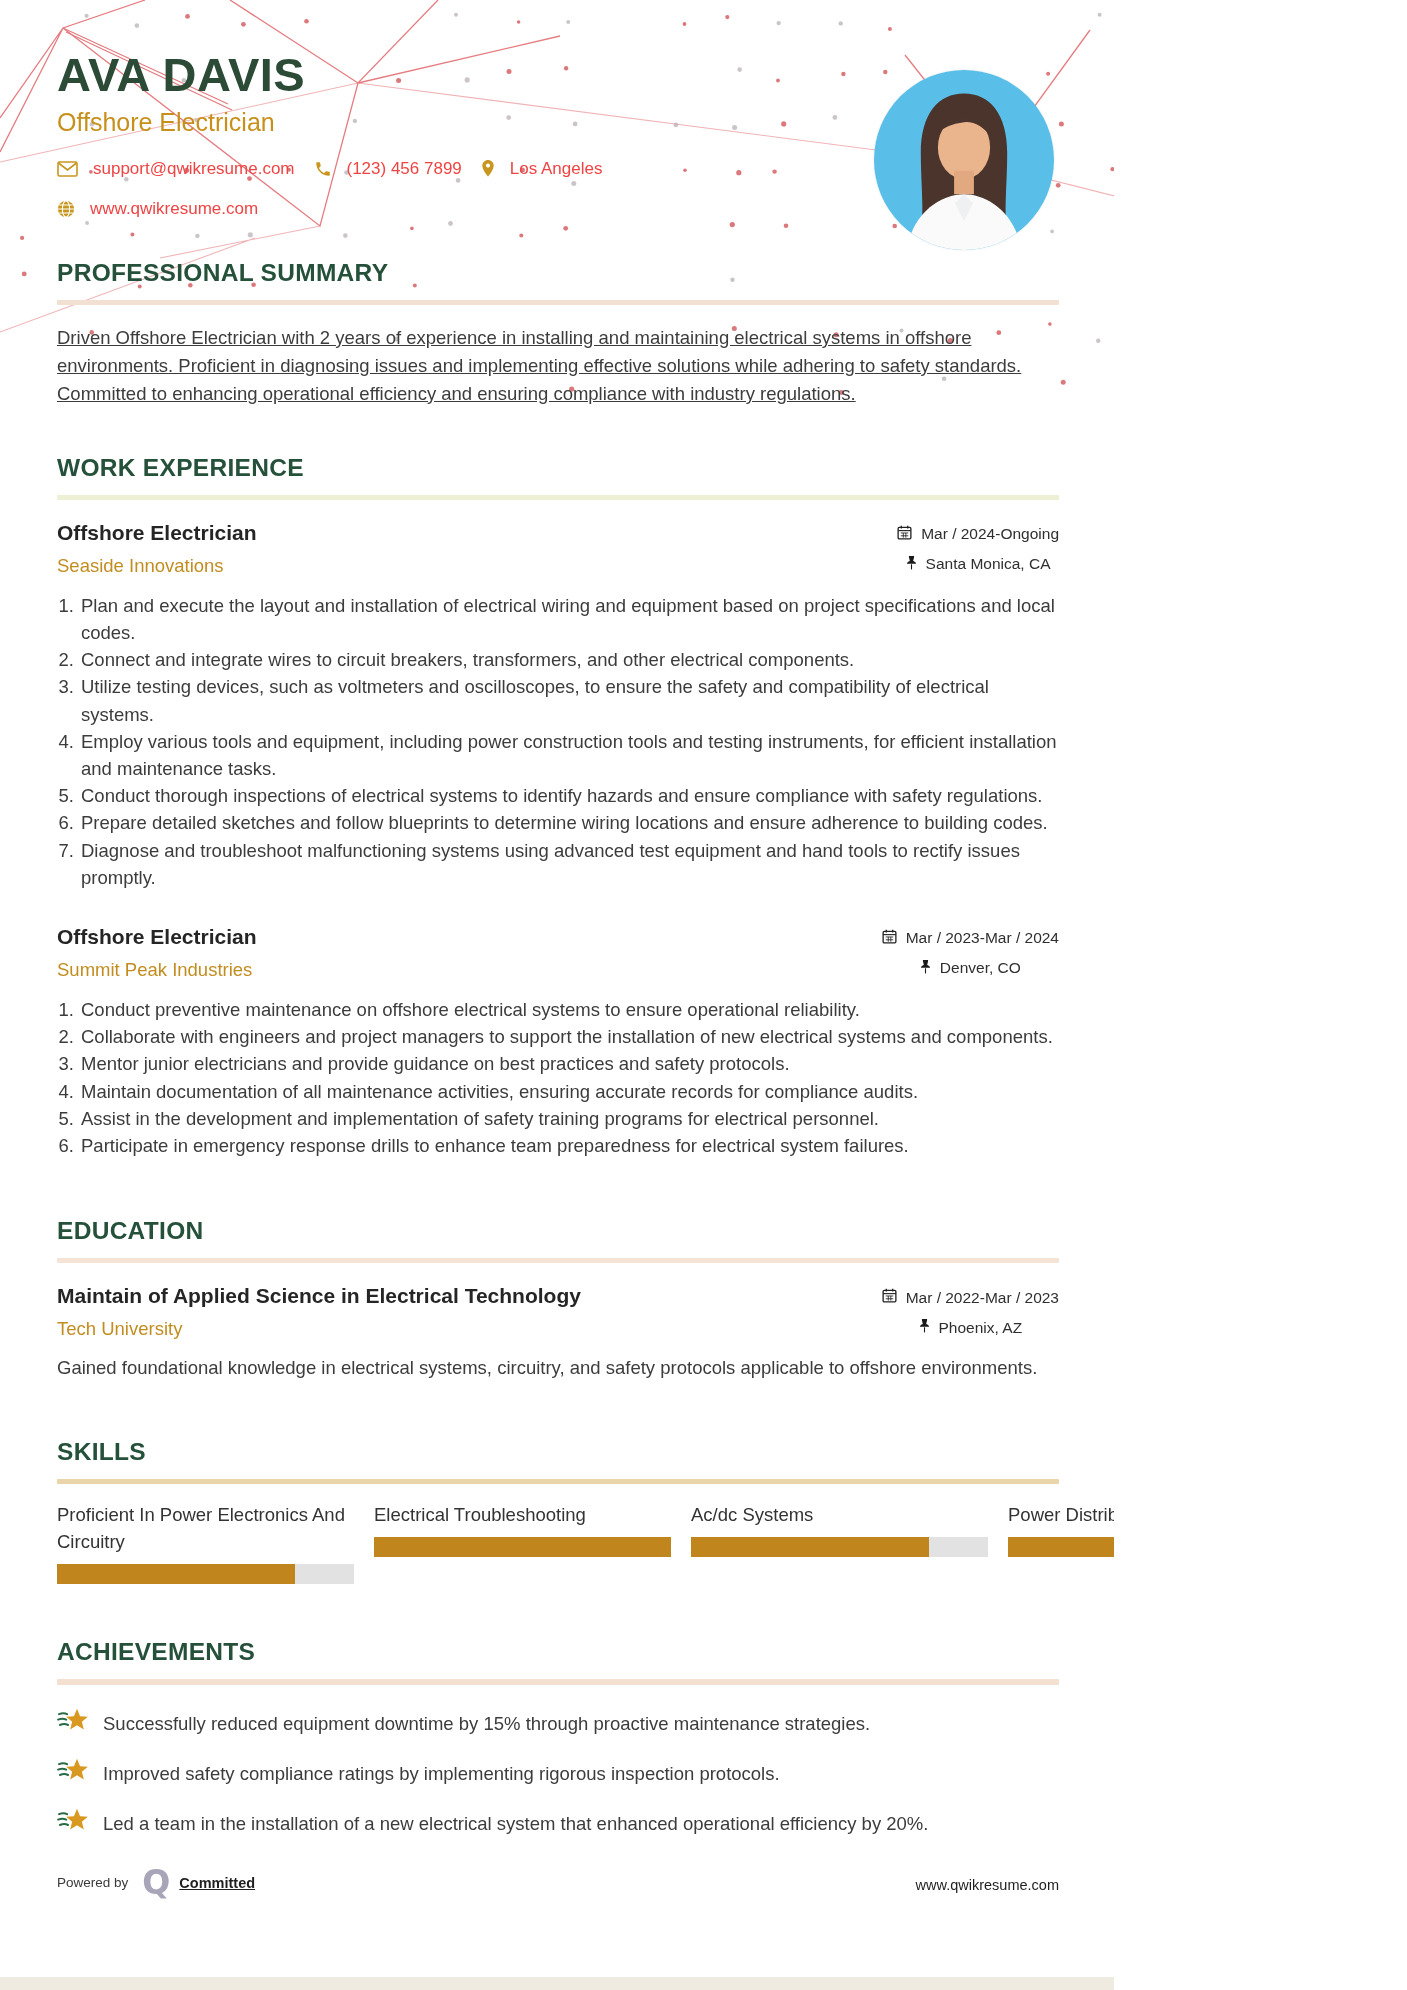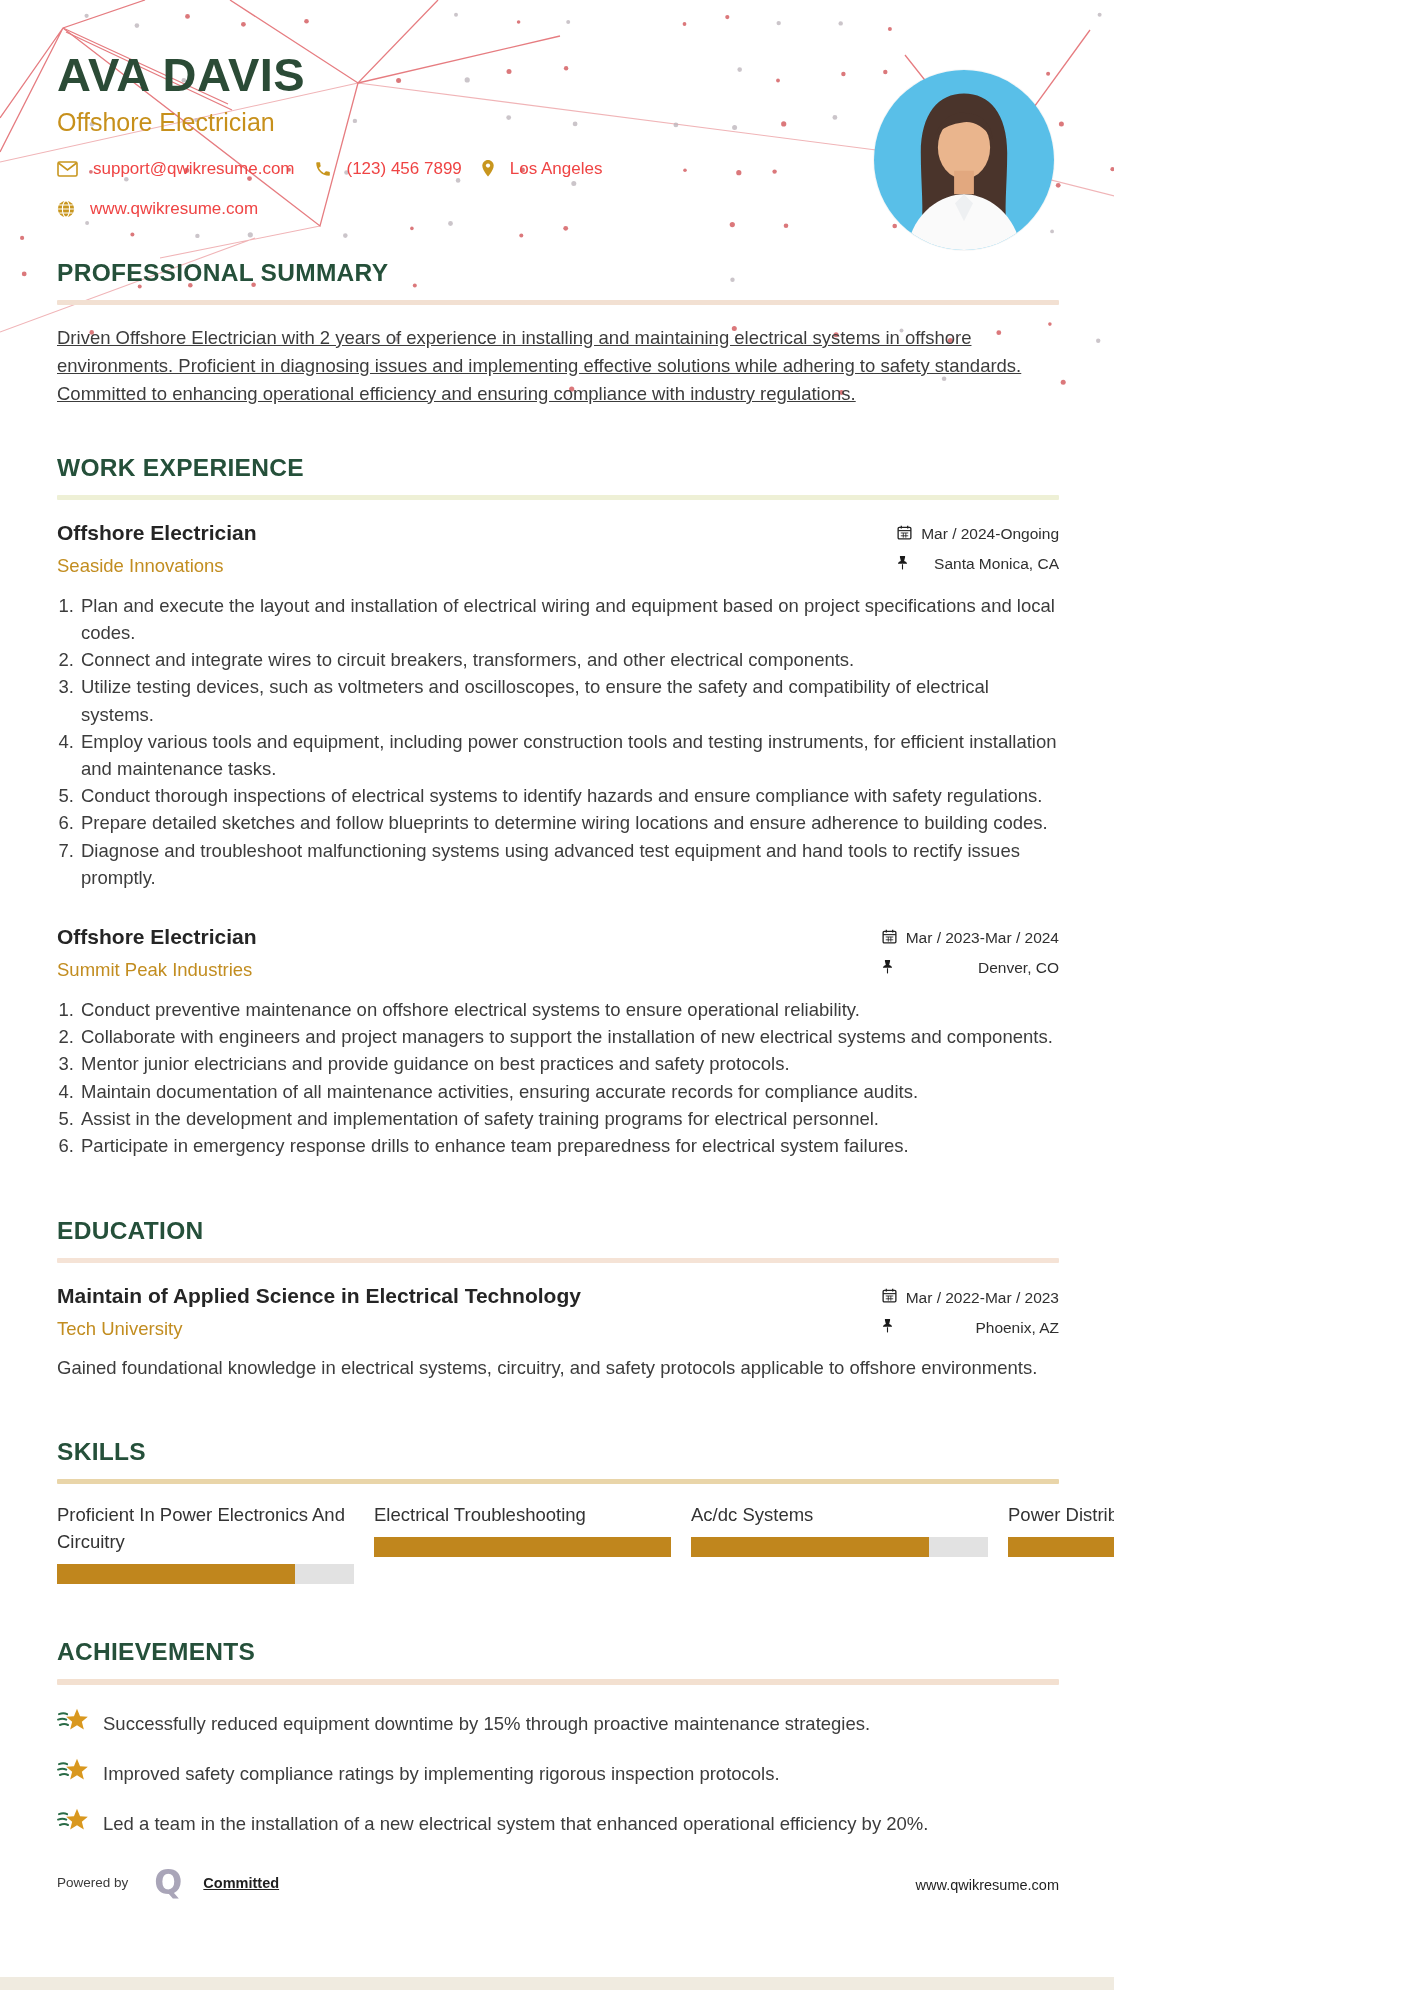--- a/index.html
+++ b/index.html
@@ -26,37 +26,37 @@
   .rule{height:5px;margin-top:13px;border-radius:1px;}
   .sec-block{margin-top:40px;}
   .summary-text{font-size:18.5px;line-height:28px;margin-top:19px;max-width:1297px;color:#3c3c3c;text-decoration:underline;}
   
   .entry{margin-top:21px;}
   .entry + .entry{margin-top:34px;}
   .entry-head{display:flex;justify-content:space-between;align-items:flex-start;}
   .entry-title{font-size:21px;font-weight:700;color:#252525;}
   .entry-company{font-size:18.5px;color:#c28d20;margin-top:10px;}
   .entry-meta{text-align:right;font-size:15.5px;color:#2f2f2f;padding-top:4px;}
-  .meta-line{display:flex;justify-content:space-between;align-items:center;gap:9px;}
+  .meta-line{display:flex;justify-content:center;align-items:center;gap:9px;}
   .meta-line + .meta-line{margin-top:11px;}
   ol.bullets{margin:15px 0 0 0;padding-left:22px;font-size:18.5px;line-height:27.2px;color:#3c3c3c;max-width:1280px;}
   ol.bullets li{padding-left:2px;}
   .edu-desc{font-size:18.5px;line-height:28px;margin-top:14px;color:#3c3c3c;}
   
   .skills-grid{display:grid;grid-template-columns:repeat(4,297px);column-gap:20px;margin-top:17px;}
   .skill-label{font-size:18.5px;line-height:27px;color:#333;}
   .skill-track{height:20px;background:#e2e2e2;margin-top:9px;}
   .skill-fill{height:100%;background:#c0861d;}
   
   .ach-list{margin-top:24px;}
   .ach-item{display:flex;align-items:flex-start;margin-bottom:21px;}
   .ach-item .star{flex:0 0 auto;margin-right:15px;margin-top:-2px;}
   .ach-text{font-size:18.5px;color:#3c3c3c;line-height:25px;padding-top:2px;}
   
-  .footer-left{position:absolute;z-index:2;left:57px;top:1866px;display:flex;align-items:center;gap:12px;}
+  .footer-left{position:absolute;z-index:2;left:57px;top:1866px;display:flex;align-items:center;}
   .powered{font-size:13.5px;color:#3a3a3a;}
   .qlogo{font-size:33px;font-weight:700;color:#a9a5b8;margin:0 9px 0 14px;font-family:"DejaVu Sans",sans-serif;line-height:1;}
   .brand-link{font-size:14.5px;color:#1f1f1f;text-decoration:underline;font-weight:700;}
   .footer-right{position:absolute;z-index:2;right:55px;top:1877px;font-size:14.5px;color:#1f1f1f;}
   .bottom-strip{position:absolute;z-index:1;left:0;bottom:0;width:100%;height:13px;background:#f0ebe0;}
 </style>
 </head>
 <body>
 
 <div class="page">

